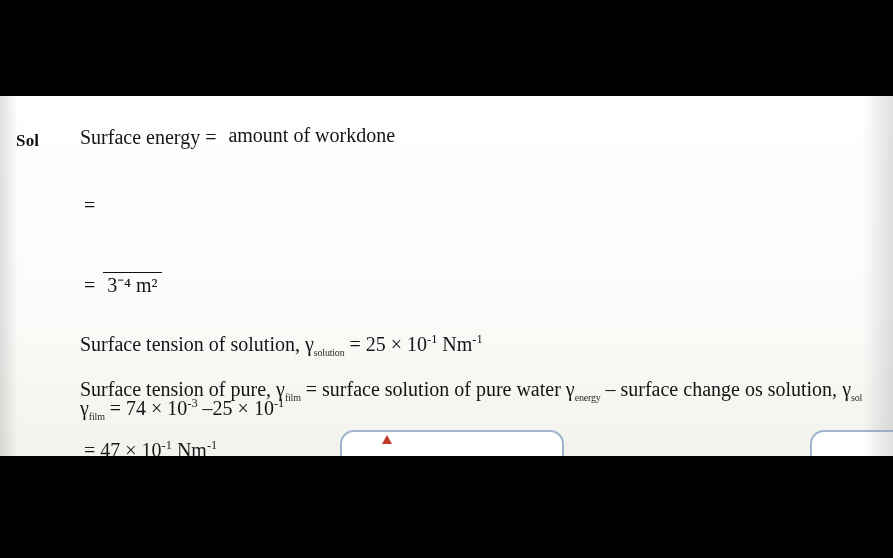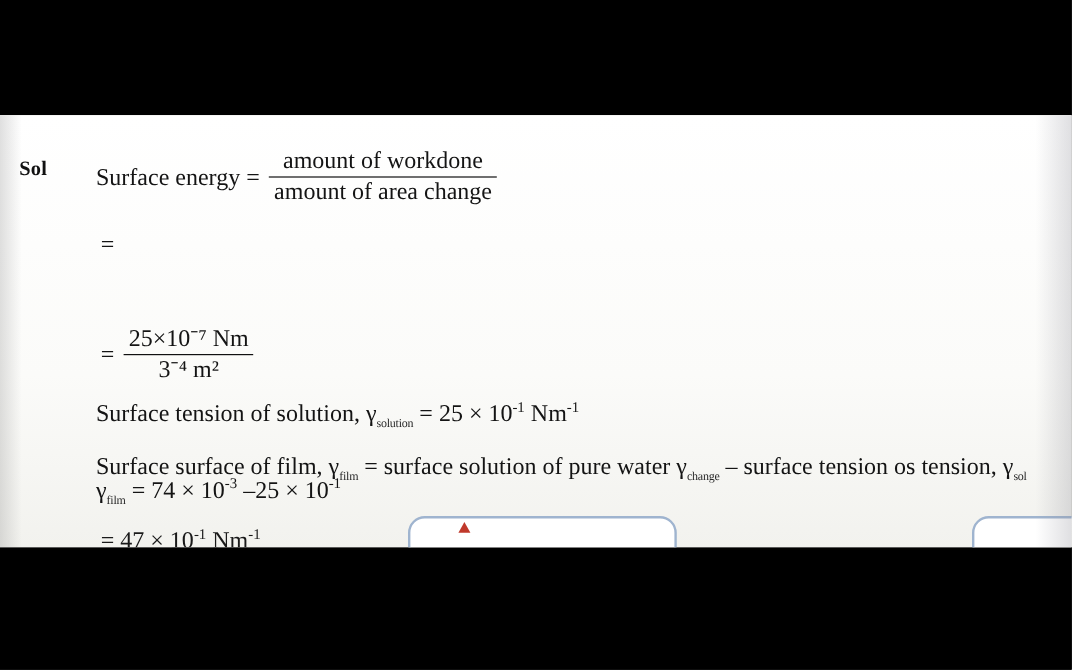--- a/index.html
+++ b/index.html
@@ -60,21 +60,21 @@
   .line {
     position: absolute;
     color: #141414;
     font-size: 20px;
     white-space: nowrap;
   }
   
   .frac {
     display: inline-block;
     vertical-align: middle;
-    text-align: center;
+    text-align: right;
     line-height: 1.15;
     position: relative;
     top: -1px;
   }
   .frac .num {
     display: block;
     padding: 0 4px 1px 4px;
   }
   .frac .den {
     display: block;
@@ -121,42 +121,40 @@
 <div id="page">
 
   <div id="sheet">
 
     <div class="solmark">Sol</div>
 
     <div class="line" style="left:80px; top:28px;">
       <span class="eqsign">Surface energy =</span>
       <span class="frac">
         <span class="num">amount of workdone</span>
-        <span class="den">amount of area change</span>
       </span>
     </div>
 
     <div class="line" style="left:84px; top:96px;">
       <span class="eqsign">=</span>
     </div>
 
     <div class="line" style="left:84px; top:176px;">
       <span class="eqsign">=</span>
       <span class="frac">
-        <span class="num">25×10⁻⁷ Nm</span>
         <span class="den">3⁻⁴ m²</span>
       </span>
     </div>
 
     <div class="line" style="left:80px; top:236px;">
       <span>Surface tension of solution, </span><span>γ</span><span class="tiny-sub">solution</span><span> = 25 × 10</span><sup>-1</sup><span> Nm</span><sup>-1</sup>
     </div>
 
     <div class="line" style="left:80px; top:282px;">
-      <span>Surface surface of film, </span><span>γ</span><span class="tiny-sub">film</span><span> = surface solution of pure water </span><span>γ</span><span class="tiny-sub">change</span><span> – surface tension os tension, </span><span>γ</span><span class="tiny-sub">sol</span>
+      <span>Surface tension of pure, </span><span>γ</span><span class="tiny-sub">film</span><span> = surface solution of pure water </span><span>γ</span><span class="tiny-sub">energy</span><span> – surface change os solution, </span><span>γ</span><span class="tiny-sub">sol</span>
     </div>
 
     <div class="line" style="left:80px; top:300px;">
       <span>γ</span><span class="tiny-sub">film</span><span> = 74 × 10</span><sup>-3</sup><span> –25 × 10</span><sup>-1</sup>
     </div>
 
     <div class="line blurline" style="left:84px; top:342px;">
       <span>= 47 × 10</span><sup>-1</sup><span> Nm</span><sup>-1</sup>
     </div>
 

